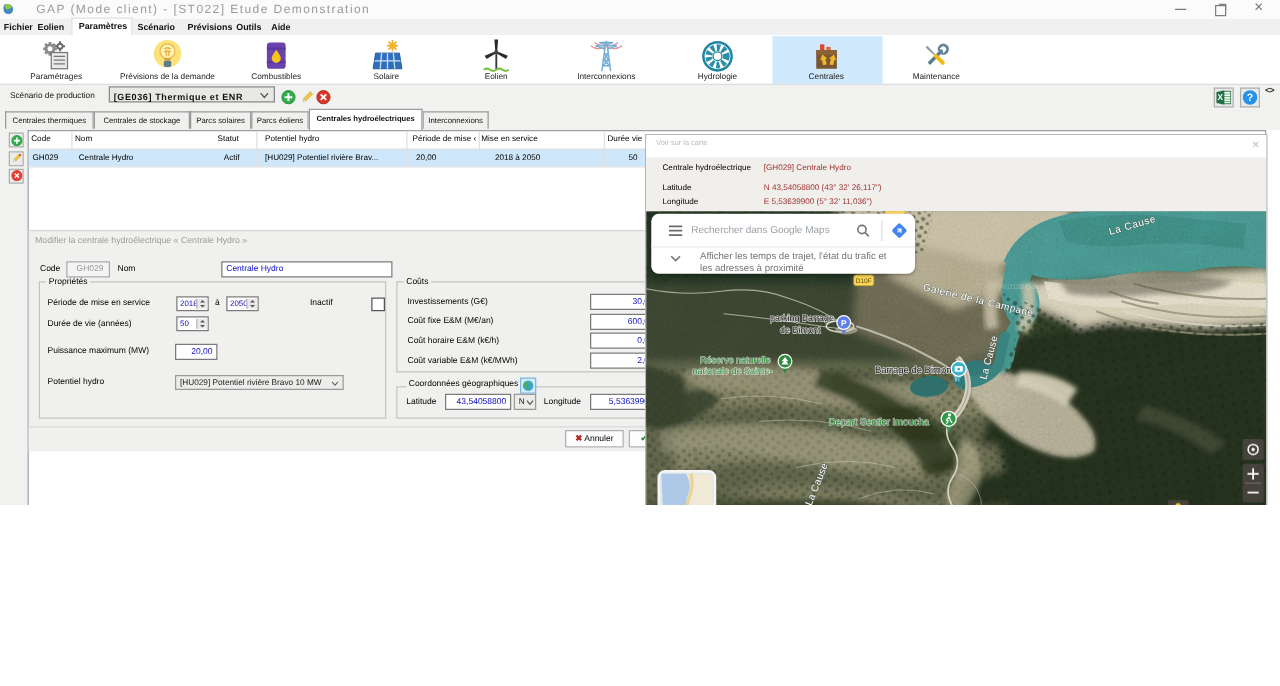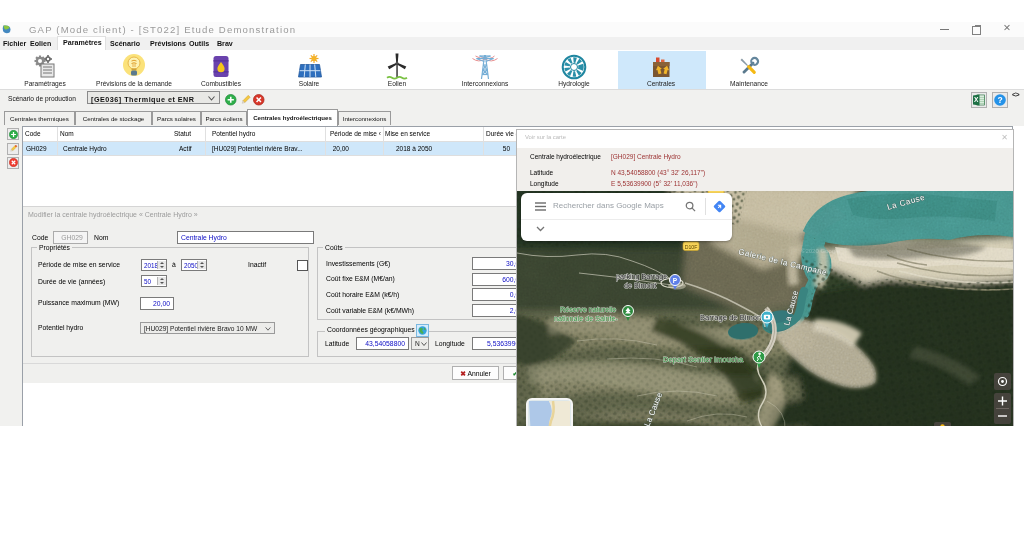--- a/index.html
+++ b/index.html
@@ -1,18 +1,18 @@
 <!DOCTYPE html>
 <html><head>
 <meta charset="utf-8">
 <style>
   html,body{margin:0;padding:0;}
   body{width:1024px;height:549px;overflow:hidden;}
   .win{position:relative;width:1024px;height:404px;background:#fff;
-       font-family:"Liberation Sans",sans-serif;overflow:hidden;margin-top:22px;}
+       font-family:"Liberation Sans",sans-serif;overflow:hidden;}
   .ab{position:absolute;}
   .f7{font-size:6.6px;}
   
   .titlebar{left:0;top:0;width:1024px;height:15px;background:#fbfbfb;}
   .title-txt{left:29px;top:2px;font-size:9.6px;color:#9a9a9a;letter-spacing:1.15px;}
   
   .menubar{left:0;top:15px;width:1024px;height:12.5px;background:#f0f0f0;}
   .mi{position:absolute;top:17.5px;font-size:7.1px;font-weight:bold;color:#111;}
   .mtab{left:57px;top:13.5px;width:49px;height:14px;background:#fff;
         border:1px solid #e0e0e0;border-bottom:none;box-sizing:border-box;}
@@ -87,21 +87,21 @@
   <div class="ab" style="left:1003px;top:0px;font-size:9.5px;color:#777">✕</div>
 
   <div class="ab menubar"></div>
   <div class="ab mtab"></div>
   <div class="mi" style="left:3px">Fichier</div>
   <div class="mi" style="left:30px">Eolien</div>
   <div class="mi" style="left:63px;top:16.5px">Paramètres</div>
   <div class="mi" style="left:110px">Scénario</div>
   <div class="mi" style="left:150px">Prévisions</div>
   <div class="mi" style="left:189px">Outils</div>
-  <div class="mi" style="left:217px">Brav</div>
+  <div class="mi" style="left:217px">Aide</div>
 
   <div class="ab toolbar"></div>
   <div class="titem tsel ab" style="left:618px;top:28.5px;width:88px;height:38px"></div>
 
   <div class="titem" style="left:15px;width:60px">
     <svg width="28" height="28" viewBox="0 0 28 28">
       <g fill="#8a8a8a">
           <circle cx="9" cy="8" r="4.2"></circle>
       <g stroke="#8a8a8a" stroke-width="2.2">
             <line x1="9" y1="2.5" x2="9" y2="13.5"></line>
@@ -689,20 +689,21 @@
       <svg class="ab" style="left:192px;top:7px" width="13" height="13" viewBox="0 0 13 13">
         <g transform="rotate(45 6.5 6.5)">
             <rect x="2" y="2" width="9" height="9" rx="1.5" fill="#4285f4"></rect>
           </g>
         <path d="M4.5,6.8 l2,-2 l2,2 M6.5,4.8 v3.6" stroke="#fff" stroke-width="1" fill="none" transform="rotate(45 6.5 6.5)"></path>
       </svg>
       <div class="ab" style="left:0;top:26px;width:211px;height:1px;background:#ececec"></div>
       <svg class="ab" style="left:15px;top:33px" width="9" height="6" viewBox="0 0 9 6">
         <path d="M1,1 l3.5,3.5 L8,1" stroke="#757575" stroke-width="1.3" fill="none"></path>
       </svg>
+      <span class="ab" style="left:39px;top:28.5px;font-size:7.7px;color:#757575;line-height:10.4px">Afficher les temps de trajet, l'état du trafic et<br>les adresses à proximité</span>
     </div>
     <div class="ov-foot">
       <div class="btn" style="left:408px;top:3px;width:84px;height:16px;line-height:15px;border:1px solid #0078d7;box-shadow:0 0 0 1px #9ecdf0 inset"><span style="color:#18a332;font-weight:bold;font-size:9.5px">✔</span> Valider</div>
     </div>
   </div>
 
   <div class="ab statusband"></div>
 
 </div>
 

